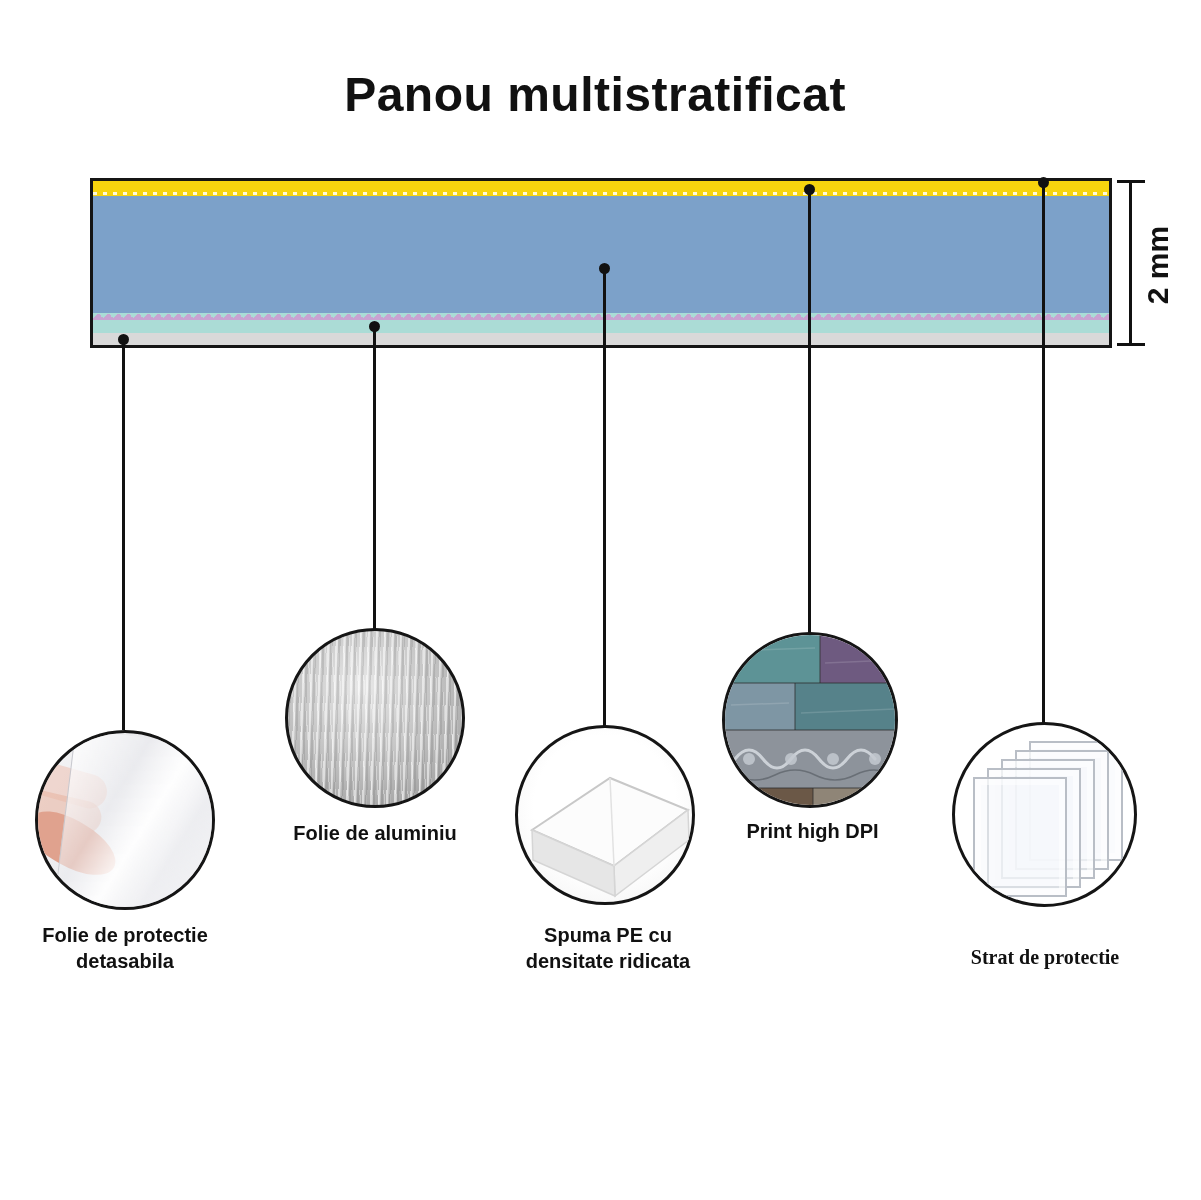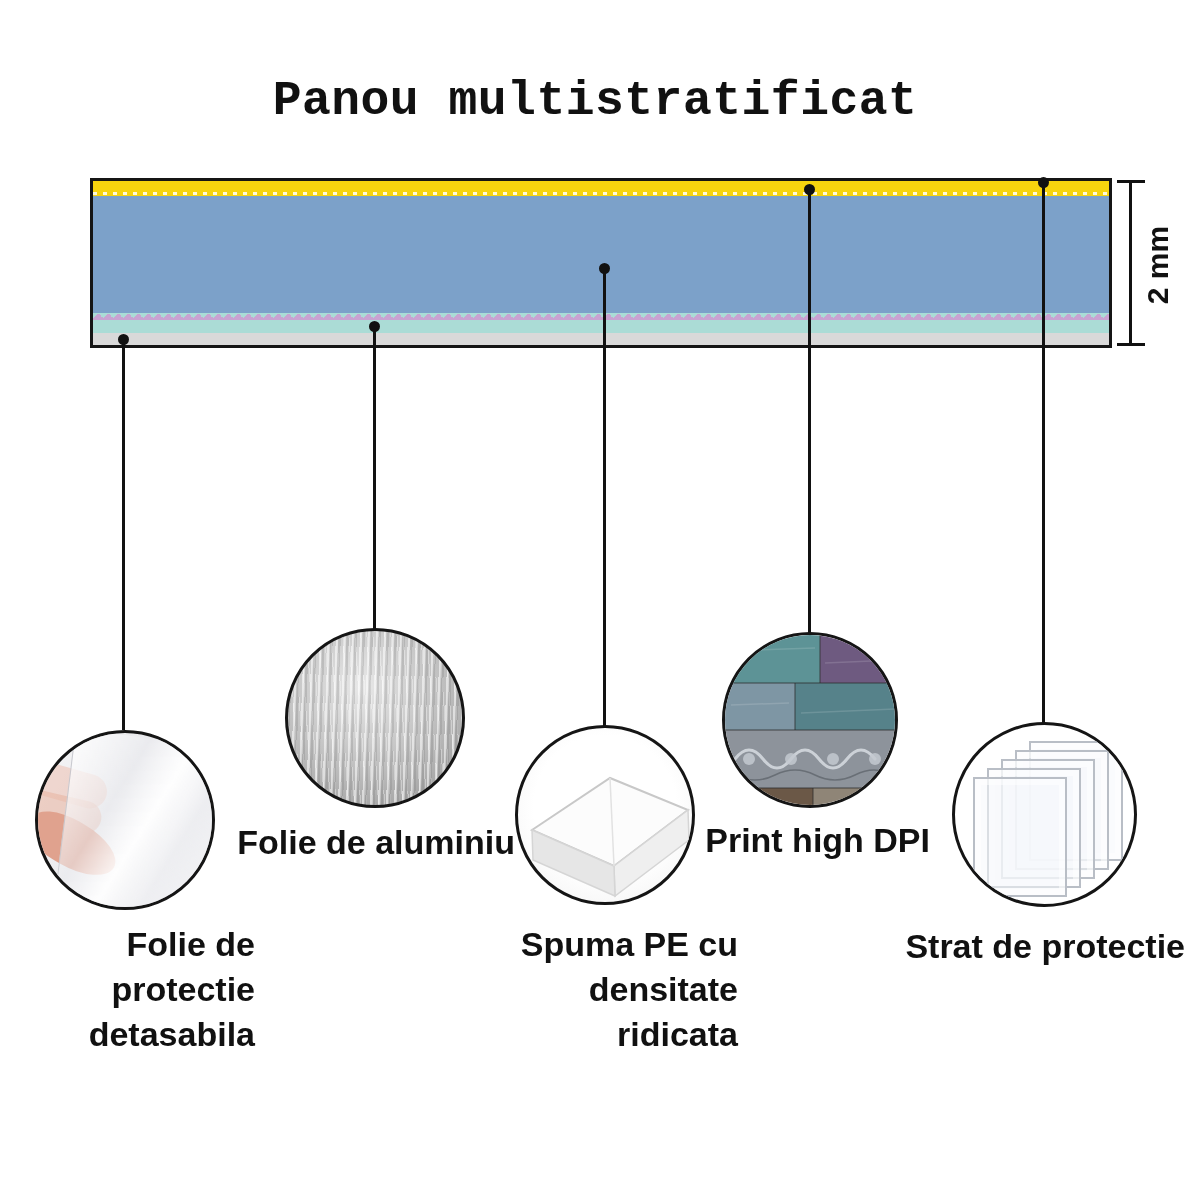--- a/index.html
+++ b/index.html
@@ -1,20 +1,20 @@
 <!DOCTYPE html>
 <html><head>
 <meta charset="utf-8">
 <style>
   html,body { margin:0; padding:0; background:#ffffff; }
   body { font-family:"Liberation Sans", sans-serif; color:#111; }
   .stage { position:relative; width:1201px; height:1200px; background:#fff; overflow:hidden; }
 
-  .title { position:absolute; left:0; right:11px; top:56px; margin:18px; text-align:center;
-           font-size:48px; font-weight:700; letter-spacing:0.5px;font-family:Liberation Mono, monospace; }
+  .title { position:absolute; left:0; right:11px; top:56px; margin:11px; text-align:center;
+           font-size:48px; font-weight:700; letter-spacing:0.5px; }
 
   
   .panel { position:absolute; left:90px; top:178px; width:1022px; height:170px;
            border:3px solid #151515; box-sizing:border-box; display:flex; flex-direction:column; }
   .layer { position:relative; width:100%; }
   .layer-yellow { height:15px; background:#f7d40e; }
   .layer-yellow::after { content:""; position:absolute; left:0; right:0; bottom:1px; height:3px;
            background:repeating-linear-gradient(90deg,#ffffff 0 4px, transparent 4px 10px); opacity:.85; }
   .layer-blue { flex:1; background:#7ca1c9; }
   .layer-teal { height:20px; background:#abdcd6; }
@@ -66,26 +66,26 @@
   
   .sheet { position:absolute; width:90px; height:116px; border:2px solid #b9bec6;
            background:rgba(246,248,251,.55); box-shadow:inset 0 0 0 6px rgba(255,255,255,.5); }
   .sheet:nth-child(1) { left:74px; top:16px; }
   .sheet:nth-child(2) { left:60px; top:25px; }
   .sheet:nth-child(3) { left:46px; top:34px; }
   .sheet:nth-child(4) { left:32px; top:43px; }
   .sheet:nth-child(5) { left:18px; top:52px; }
 
   
-  .caption { position:absolute; text-align:right; font-weight:700; font-size:34px; line-height:1.32; }
+  .caption { position:absolute; text-align:center; font-weight:700; font-size:20px; line-height:1.32; }
   #cap1 { left:-5px;  top:922px; width:260px; }
   #cap2 { left:235px; top:820px; width:280px; }
   #cap3 { left:478px; top:922px; width:260px; }
   #cap4 { left:695px; top:818px; width:235px; }
-  #cap5 { left:905px; top:924px; width:280px; }
+  #cap5 { left:905px; top:944px; width:280px;font-family:Liberation Serif, serif; }
 </style>
 </head>
 <body>
 
 <div class="stage">
 
   <h1 class="title">Panou multistratificat</h1>
 
   <div class="panel">
     <div class="layer layer-yellow"></div>

